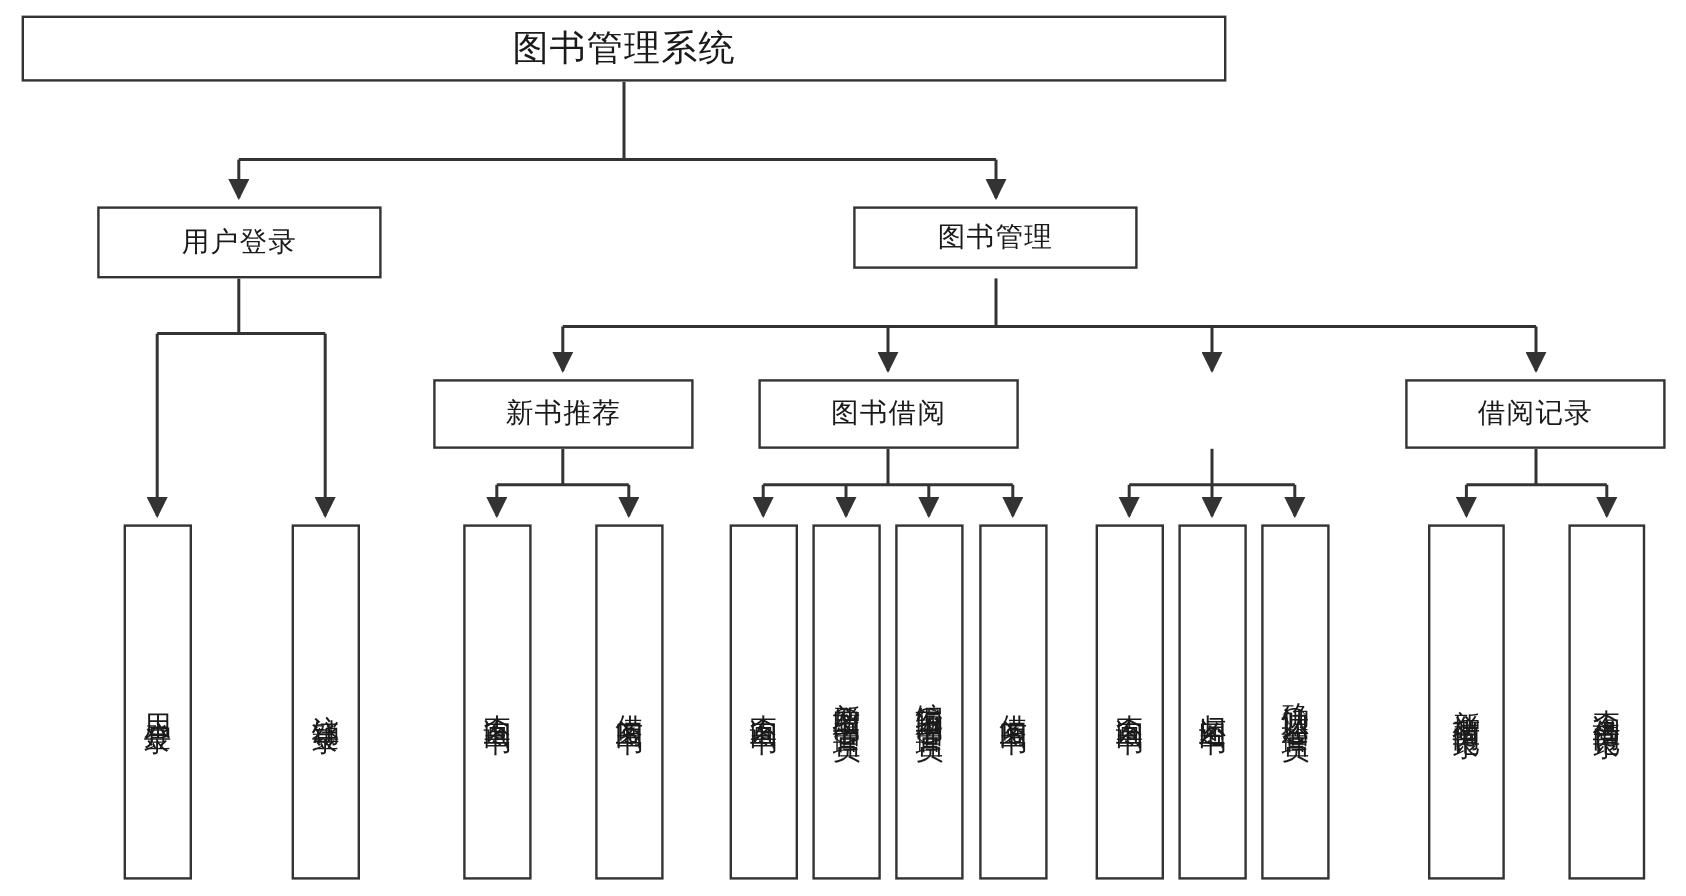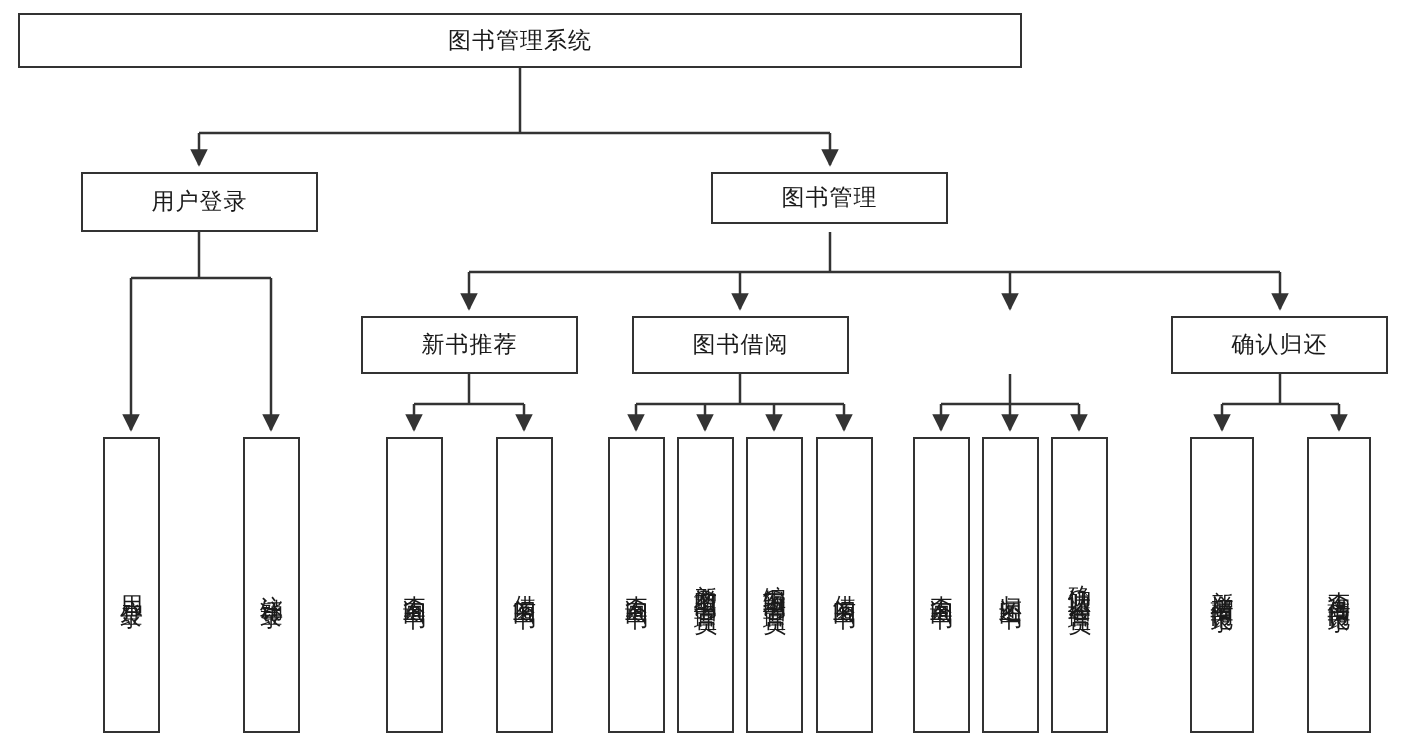--- a/index.html
+++ b/index.html
@@ -26,21 +26,21 @@
     align-items: center;
     justify-content: center;
     color: #1a1a1a;
   }
   .node.horiz {
     font-size: 23px;
     letter-spacing: 1px;
     line-height: 1.2;
   }
   .node.root {
-    font-size: 23px;
+    font-size: 30px;
   }
   .node.leaf {
     writing-mode: vertical-rl;
     text-orientation: upright;
     font-size: 23px;
     letter-spacing: 4px;
     line-height: 1.25;
     padding: 6px 0;
     white-space: nowrap;
     align-items: center;
@@ -119,21 +119,21 @@
     </g>
   </svg>
 
   <div class="node horiz root" style="left:18px; top:13px; width:1004px; height:55px;">图书管理系统</div>
 
   <div class="node horiz" style="left:81px; top:172px; width:237px; height:60px;">用户登录</div>
   <div class="node horiz" style="left:711px; top:172px; width:237px; height:52px;">图书管理</div>
 
   <div class="node horiz" style="left:632px; top:316px; width:217px; height:58px;">图书借阅</div>
   <div class="node horiz" style="left:361px; top:316px; width:217px; height:58px;">新书推荐</div>
-  <div class="node horiz" style="left:1171px; top:316px; width:217px; height:58px;">确认归还</div>
+  <div class="node horiz" style="left:1171px; top:316px; width:217px; height:58px;">借阅记录</div>
 
   <div class="node leaf" style="left:103px; top:437px; width:57px; height:296px;">用户登录</div>
   <div class="node leaf" style="left:243px; top:437px; width:57px; height:296px;">注销登录</div>
 
   <div class="node leaf" style="left:386px; top:437px; width:57px; height:296px;">查询图书</div>
   <div class="node leaf" style="left:496px; top:437px; width:57px; height:296px;">借阅图书</div>
 
   <div class="node leaf" style="left:608px; top:437px; width:57px; height:296px;">查询图书</div>
   <div class="node leaf" style="left:677px; top:437px; width:57px; height:296px;">新增图书（管理员）</div>
   <div class="node leaf" style="left:746px; top:437px; width:57px; height:296px;">编辑图书（管理员）</div>

